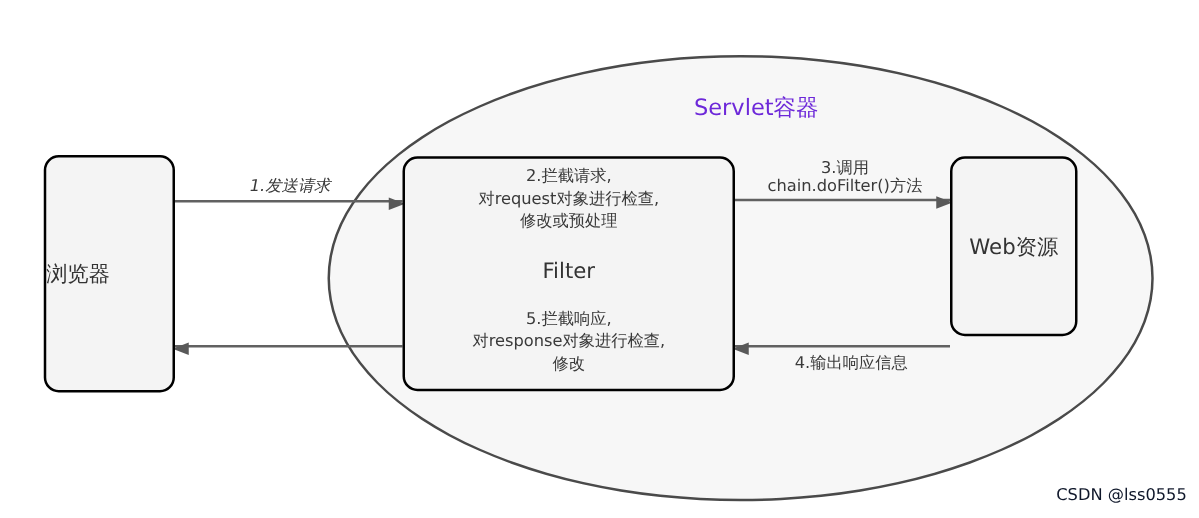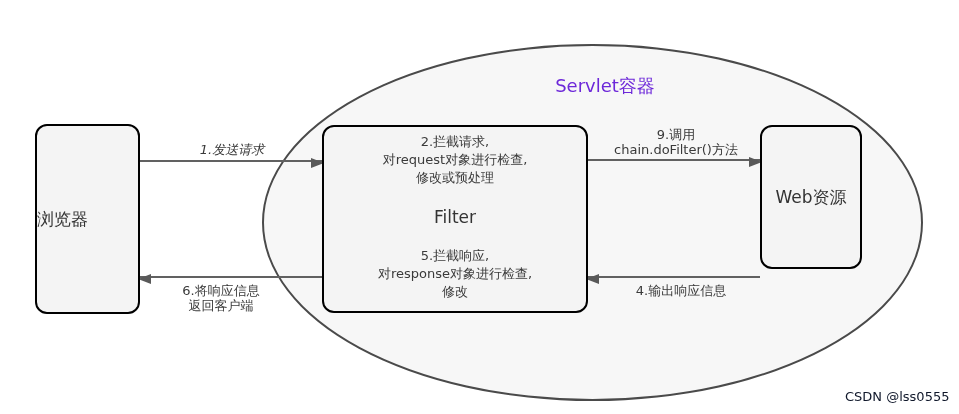--- a/index.html
+++ b/index.html
@@ -114,35 +114,31 @@
 
   <div class="arrow arrow-1">
     <span class="head head-r"></span>
   </div>
   <div class="arrow-label label-1">1.发送请求</div>
 
   <div class="arrow arrow-3">
     <span class="head head-r"></span>
   </div>
   <div class="arrow-label label-3">
-    <div>9.调用</div>
+    <div>3.调用</div>
     <div>chain.doFilter()方法</div>
   </div>
 
   <div class="arrow arrow-4">
     <span class="head head-l"></span>
   </div>
   <div class="arrow-label label-4">4.输出响应信息</div>
 
   <div class="arrow arrow-6">
     <span class="head head-l"></span>
-  </div>
-  <div class="arrow-label label-6">
-    <div>6.将响应信息</div>
-    <div>返回客户端</div>
   </div>
 
   <div class="box browser-box">
     <span class="box-label">浏览器</span>
   </div>
 
   <div class="box filter-box">
     <div class="note">
       <div>2.拦截请求,</div>
       <div>对request对象进行检查,</div>

